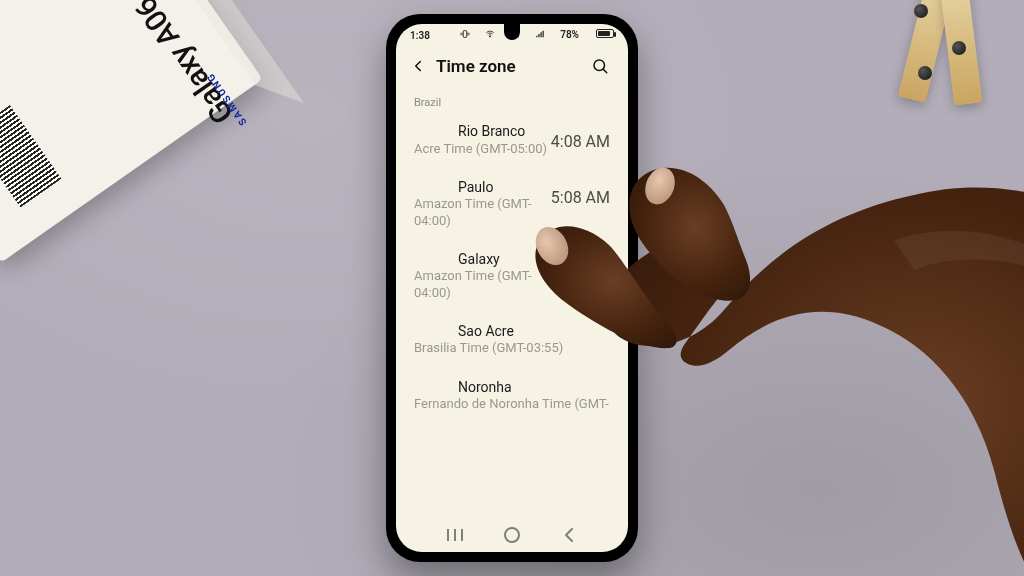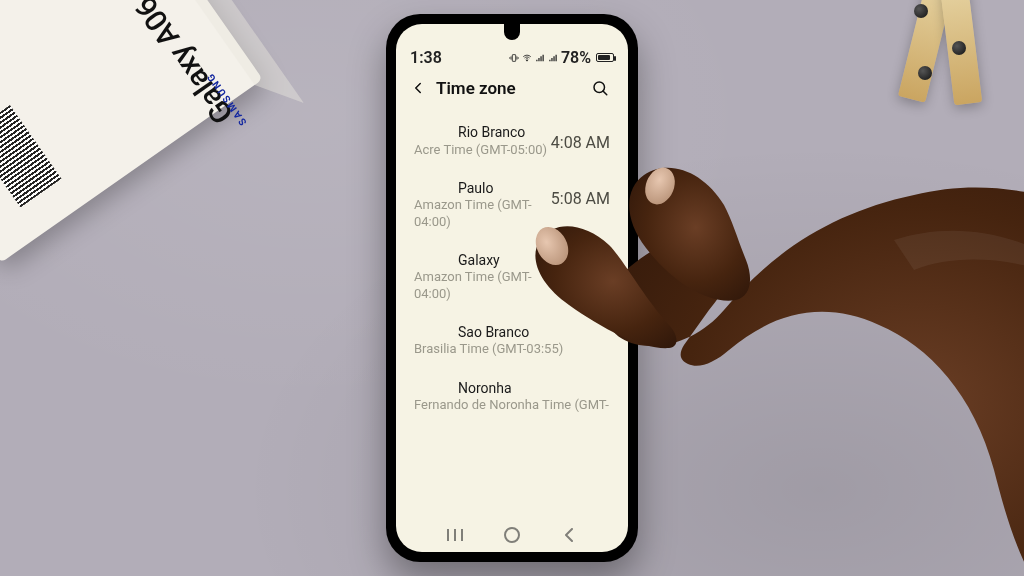--- a/index.html
+++ b/index.html
@@ -86,25 +86,24 @@
   }
   .notch {
     position: absolute; top: 0; left: 50%; transform: translateX(-50%);
     width: 16px; height: 16px; background: #000; border-radius: 0 0 14px 14px;
     z-index: 5;
   }
 
   
   .status {
     display: flex; align-items: center; justify-content: space-between;
-    height: 22px; padding: 0 14px; font-size: 16px; font-weight: 600;
+    height: 22px; padding: 0 14px; font-size: 10px; font-weight: 600;
     color: #222;
-    margin-top: 22px;
-  }
-  .status .right { display: flex; align-items: center; gap: 3px; }
+  }
+  .status .right { display: flex; gap: 15px; }
   .status .right svg { width: 10px; height: 10px; }
   .battery {
     display: inline-block; width: 18px; height: 9px; border: 1px solid #222;
     border-radius: 2px; position: relative; margin-left: 2px;
   }
   .battery::after { content:""; position:absolute; right:-3px; top:2px; width:2px; height:5px; background:#222; border-radius:1px; }
   .battery .fill { position:absolute; left:1px; top:1px; bottom:1px; background:#222; border-radius:1px; }
 
   
   .header {
@@ -214,20 +213,21 @@
         <span class="title">Time zone</span>
       </div>
       <span class="icon-btn">
         <svg viewBox="0 0 24 24" fill="none" stroke="#111" stroke-width="2" stroke-linecap="round">
             <circle cx="11" cy="11" r="7"></circle>
             <line x1="21" y1="21" x2="16" y2="16"></line>
           </svg>
       </span>
     </div>
 
+    <div class="section-label">Brazil</div>
 
     <div class="tz-list" id="tz-list">
         <div class="tz-item">
           <div class="col">
             <div class="tz-city">Rio Branco</div>
             <div class="tz-desc">Acre Time (GMT-05:00)</div>
           </div>
           <div class="tz-time">4:08 AM</div>
         </div>
         <div class="tz-item">
@@ -239,21 +239,21 @@
         </div>
         <div class="tz-item">
           <div class="col">
             <div class="tz-city">Galaxy</div>
             <div class="tz-desc">Amazon Time (GMT-04:00)</div>
           </div>
           <div class="tz-time">5:08 AM</div>
         </div>
         <div class="tz-item">
           <div class="col">
-            <div class="tz-city">Sao Branco</div>
+            <div class="tz-city">Sao Acre</div>
             <div class="tz-desc">Brasilia Time (GMT-03:55)</div>
           </div>
           <div class="tz-time"></div>
         </div>
         <div class="tz-item">
           <div class="col">
             <div class="tz-city">Noronha</div>
             <div class="tz-desc">Fernando de Noronha Time (GMT-</div>
           </div>
           <div class="tz-time"></div>

